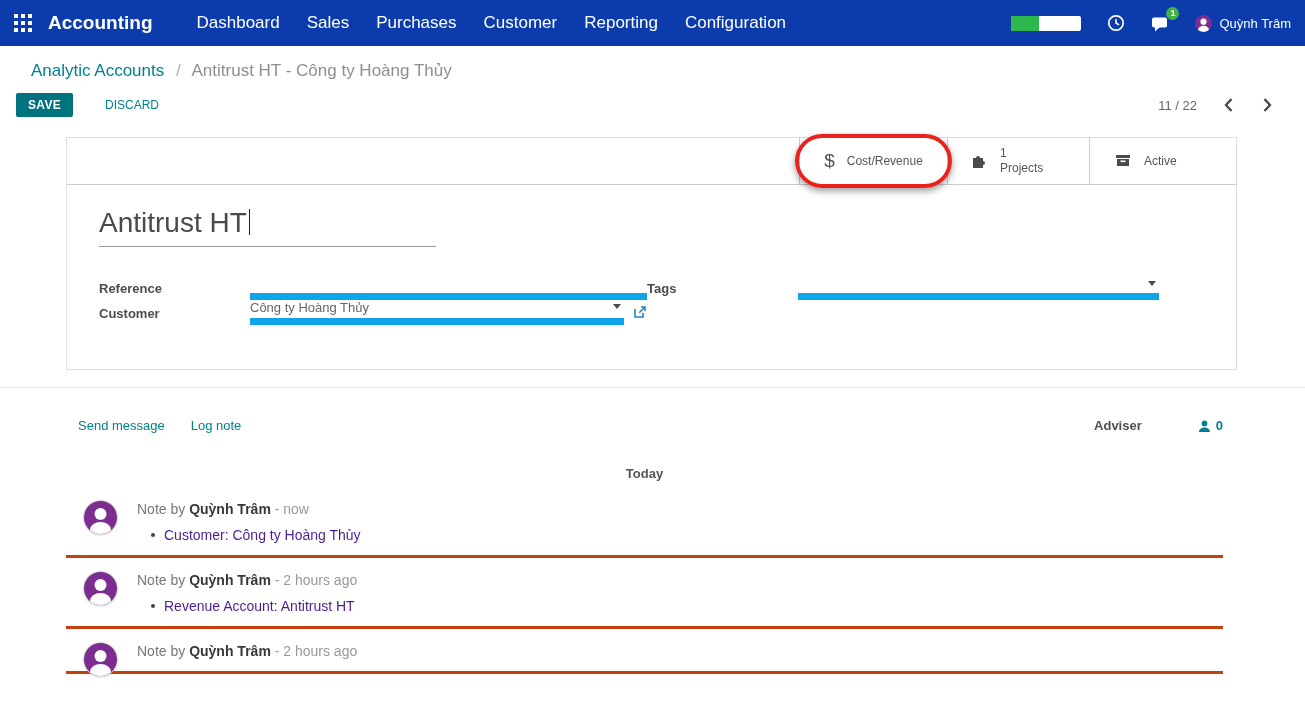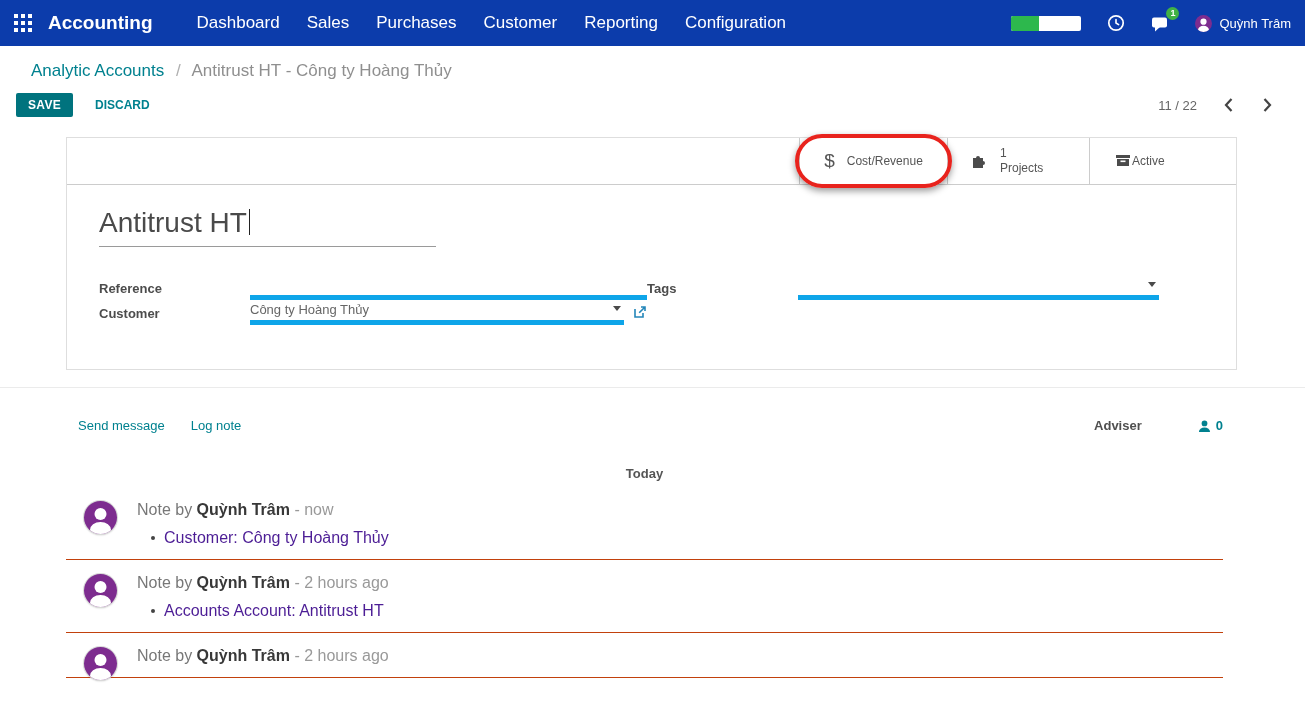--- a/index.html
+++ b/index.html
@@ -26,65 +26,65 @@
 
   
   .breadcrumb{padding:15px 16px 10px 16px;font-size:17px;margin-left:15px;}
   .bc-parent{color:var(--accent);cursor:pointer;}
   .bc-sep{color:#b0b0b0;margin:0 7px;}
   .bc-current{color:#8f8f8f;}
 
   
   .actions-row{display:flex;align-items:center;padding:2px 30px 0 16px;}
   .save-btn{background:var(--save);color:#fff;border:none;font-size:12px;font-weight:bold;padding:5px 12px;border-radius:2px;cursor:pointer;letter-spacing:.3px;font-family:inherit;}
-  .discard-btn{color:var(--accent);font-size:12px;font-weight:bold;margin-left:22px;cursor:pointer;}
+  .discard-btn{color:var(--accent);font-size:12px;font-weight:normal;margin-left:32px;cursor:pointer;}
   .pager{margin-left:auto;display:flex;align-items:center;gap:24px;font-size:13px;color:#666;}
   .pg-btn{cursor:pointer;display:flex;padding:2px;}
 
   
   .sheet{width:1171px;margin:20px auto 0 66px;border:1px solid #dedede;background:#fff;}
   .statusbar{height:47px;border-bottom:1px solid #ccc;display:flex;justify-content:flex-end;}
   .stat-btn{display:flex;align-items:center;border-left:1px solid #ccc;cursor:pointer;color:#555;font-size:12px;}
   .stat-cost{width:148px;justify-content:center;gap:12px;position:relative;}
   .stat-proj{width:142px;padding-left:22px;gap:12px;}
-  .stat-active{width:147px;padding-left:24px;text-align:center;}
+  .stat-active{width:147px;padding-left:24px;gap:12px;text-align:center;}
   .dollar{font-size:19px;color:#555;}
   .stat-stack{display:flex;flex-direction:column;line-height:1.25;}
   .annotation-ellipse{position:absolute;inset:-4px -5px;border:4px solid var(--annotation);border-radius:30px;box-shadow:0 3px 7px rgba(0,0,0,.40);pointer-events:none;}
 
   
   .form{padding:22px 32px 44px 32px;}
   .field-label{font-size:13px;font-weight:bold;color:#4c4c4c;}
   .title-label{margin-bottom:9px;}
   .title-input{display:inline-block;min-width:337px;border-bottom:1px solid #9a9a9a;padding-bottom:7px;font-size:28px;color:#4a4a4a;cursor:text;}
   .cursor{display:inline-block;width:1px;height:26px;background:#222;margin-left:2px;vertical-align:-3px;animation:blink 1.1s step-end infinite;}
   @keyframes blink{50%{opacity:0;}}
   .form-cols{display:flex;margin-top:28px;}
   .col-left{width:548px;}
   .col-right{flex:1;padding-right:45px;}
   .frow{display:flex;align-items:flex-end;min-height:25px;}
   .frow .field-label{width:151px;padding-bottom:4px;}
-  .finput{flex:1;display:flex;align-items:center;border-bottom:5px solid #0ea5e9;min-height:22px;font-size:13px;color:#666;padding-bottom:3px;cursor:text;}
+  .finput{flex:1;display:flex;align-items:center;border-bottom:7px solid #0ea5e9;min-height:22px;font-size:13px;color:#666;padding-bottom:3px;cursor:text;}
   .finput .val{flex:1;white-space:nowrap;}
   .caret{width:0;height:0;border-left:4px solid transparent;border-right:4px solid transparent;border-top:5px solid #4a4a4a;margin:0 3px 2px 6px;cursor:pointer;}
   .ext-link{margin-left:9px;display:flex;cursor:pointer;align-self:center;padding-bottom:1px;}
 
   
   .chatter-hr{height:1px;background:#ebebeb;margin-top:17px;}
   .chatter{width:1157px;margin-left:66px;}
   .chatter-actions{display:flex;align-items:center;padding:30px 0 0 12px;font-size:13px;}
   .chat-link{color:var(--accent);font-weight:normal;margin-right:26px;cursor:pointer;}
   .c-spacer{flex:1;}
   .follow-label{color:#4f4f4f;font-weight:bold;margin-right:56px;cursor:pointer;}
   .followers{display:flex;align-items:center;gap:5px;color:var(--accent);font-weight:bold;cursor:pointer;font-size:13px;}
   .date-divider{display:flex;align-items:center;margin-top:33px;color:#555;font-weight:bold;font-size:13px;flex-direction:column;}
   .dline{flex:1;height:1px;background:#e3e3e3;}
   .dtext{margin:0 30px;}
   .messages{margin-top:6px;}
-  .message{position:relative;padding:14px 0 12px 71px;border-bottom:1px solid #c2410c;font-size:16px;}
+  .message{position:relative;padding:14px 0 12px 71px;border-bottom:3px solid #c2410c;font-size:14px;}
   .msg-avatar{position:absolute;left:18px;top:14px;width:33px;height:33px;box-shadow:0 0 0 1px #d9d9d9,0 1px 2px rgba(0,0,0,.25);}
   .msg-head{color:#777;}
   .msg-author{color:#383838;font-weight:bold;}
   .msg-time{color:#999;}
   .msg-body{margin-top:10px;color:#4c1d95;display:flex;align-items:center;}
   .bullet{width:4px;height:4px;border-radius:50%;background:#444;margin:0 9px 0 14px;flex:0 0 auto;}
 </style>
 </head>
 <body>
 
@@ -281,21 +281,21 @@
             <ellipse cx="16.5" cy="29" rx="10.5" ry="8" fill="#fff"></ellipse>
           </svg>
       </span>
       <div class="msg-head">
         <span>Note by</span>
         <span class="msg-author">Quỳnh Trâm</span>
         <span class="msg-time">- 2 hours ago</span>
       </div>
       <div class="msg-body">
           <span class="bullet"></span>
-          <span>Accounts Account: Antitrust HT</span>
+          <span>Revenue Account: Antitrust HT</span>
         </div>
     </div>
 
     <div class="message">
       <span class="avatar msg-avatar">
         <svg width="33" height="33" viewBox="0 0 33 33">
             <circle cx="16.5" cy="13" r="6" fill="#fff"></circle>
             <ellipse cx="16.5" cy="29" rx="10.5" ry="8" fill="#fff"></ellipse>
           </svg>
       </span>

